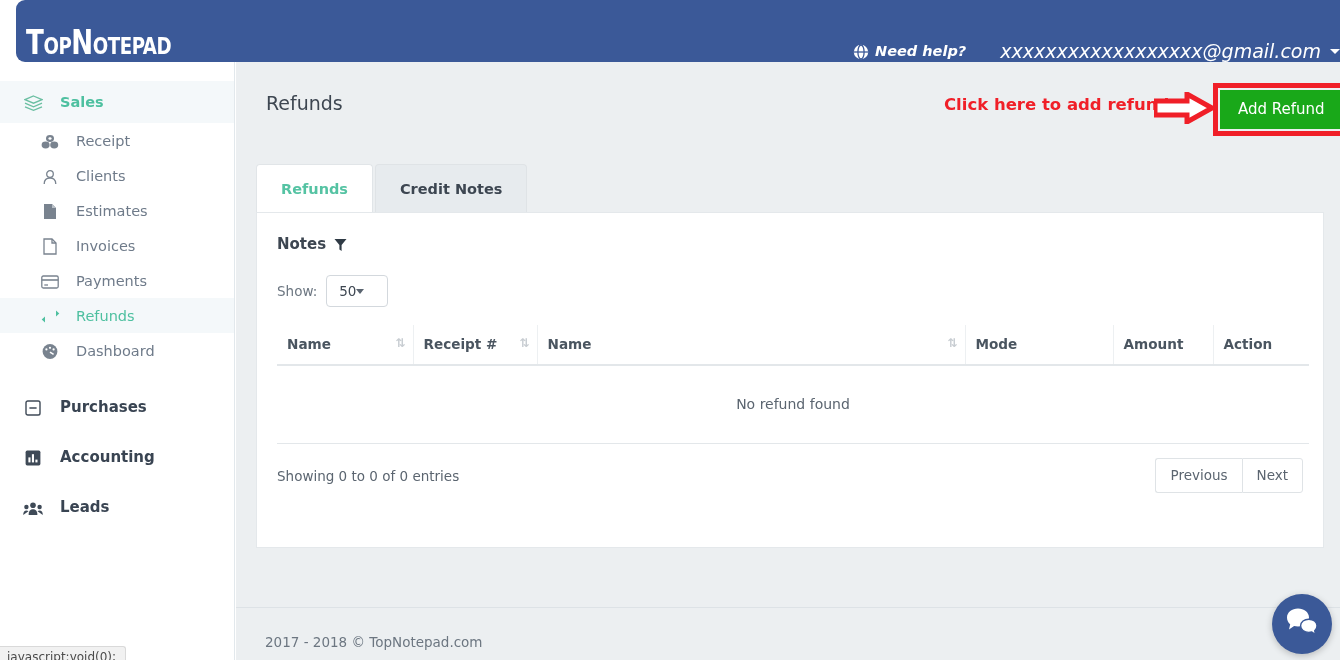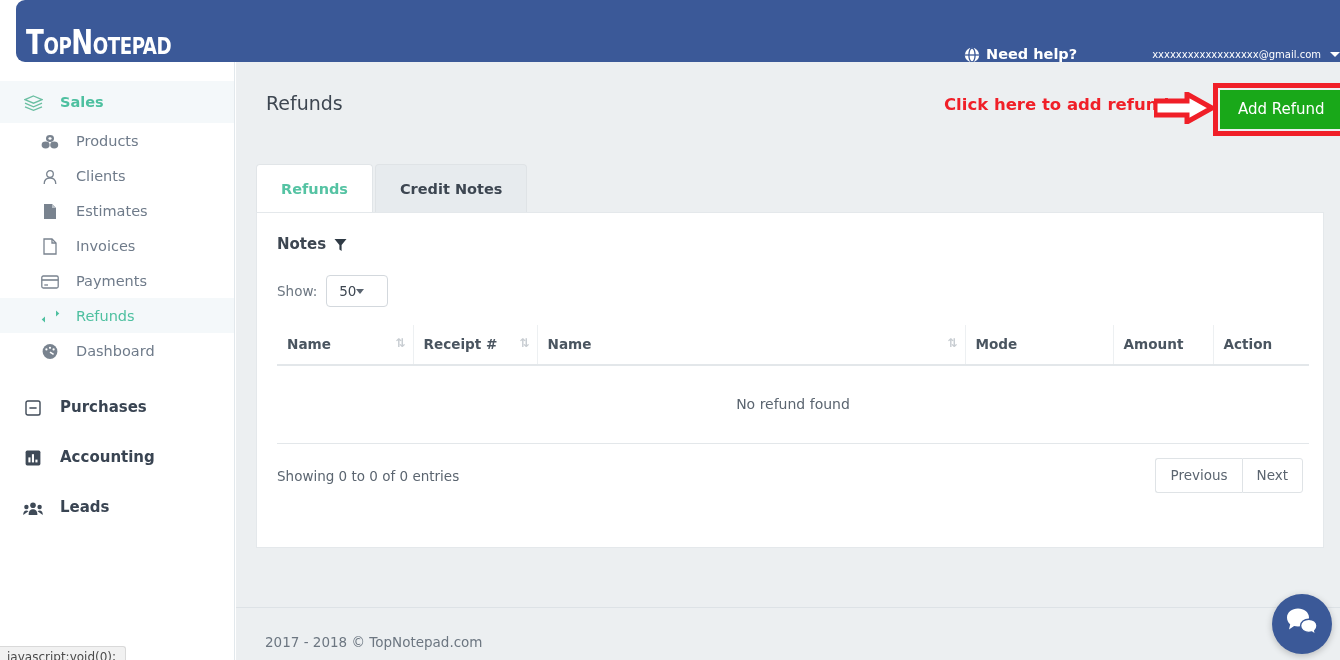--- a/index.html
+++ b/index.html
@@ -27,42 +27,42 @@
     font-stretch: condensed;
     transform: scaleX(0.88);
     transform-origin: left center;
     font-variant: small-caps;
     white-space: nowrap;
   }
   .nav-right {
     margin-left: auto;
     display: flex; align-items: center;
     margin-right: 16px;
+    font-style: italic;
   }
   .need-help {
     display: flex; align-items: center;
     color: #ffffff;
     font-size: 14.5px;
     font-weight: bold;
     margin-right: 34px;
     cursor: pointer;
     white-space: nowrap;
   }
   .need-help .gicon {
     width: 16px; height: 16px;
     margin-right: 6px;
     display: inline-block;
   }
   .user-email {
     display: flex; align-items: center;
     color: #ffffff;
-    font-size: 10px;
+    font-size: 19px;
     cursor: pointer;
     white-space: nowrap;
-    margin-left: 41px;
   }
   .caret-down {
     display: inline-block;
     margin-left: 9px;
     width: 0; height: 0;
     border-left: 5px solid transparent;
     border-right: 5px solid transparent;
     border-top: 5px solid #ffffff;
   }
 
@@ -366,21 +366,21 @@
 
   <div class="side-item">
     <span class="si">
       <svg class="icon-svg" width="18" height="16" viewBox="0 0 18 16">
         <ellipse cx="9" cy="4.5" rx="4" ry="3.4" fill="#79838f"></ellipse>
         <ellipse cx="4.6" cy="11" rx="4" ry="3.4" fill="#79838f"></ellipse>
         <ellipse cx="13.2" cy="11" rx="4" ry="3.4" fill="#79838f"></ellipse>
         <ellipse cx="9" cy="4.5" rx="1.6" ry="1.3" fill="#ffffff"></ellipse>
       </svg>
     </span>
-    <span class="lbl">Products</span>
+    <span class="lbl">Receipt</span>
   </div>
 
   <div class="side-item">
     <span class="si">
       <svg class="icon-svg" width="16" height="16" viewBox="0 0 16 16">
         <circle cx="8" cy="5" r="3.3" fill="none" stroke="#79838f" stroke-width="1.3"></circle>
         <path d="M2.2 15 C2.2 10.5 5 9 8 9 C11 9 13.8 10.5 13.8 15" fill="none" stroke="#79838f" stroke-width="1.3"></path>
       </svg>
     </span>
     <span class="lbl">Clients</span>

